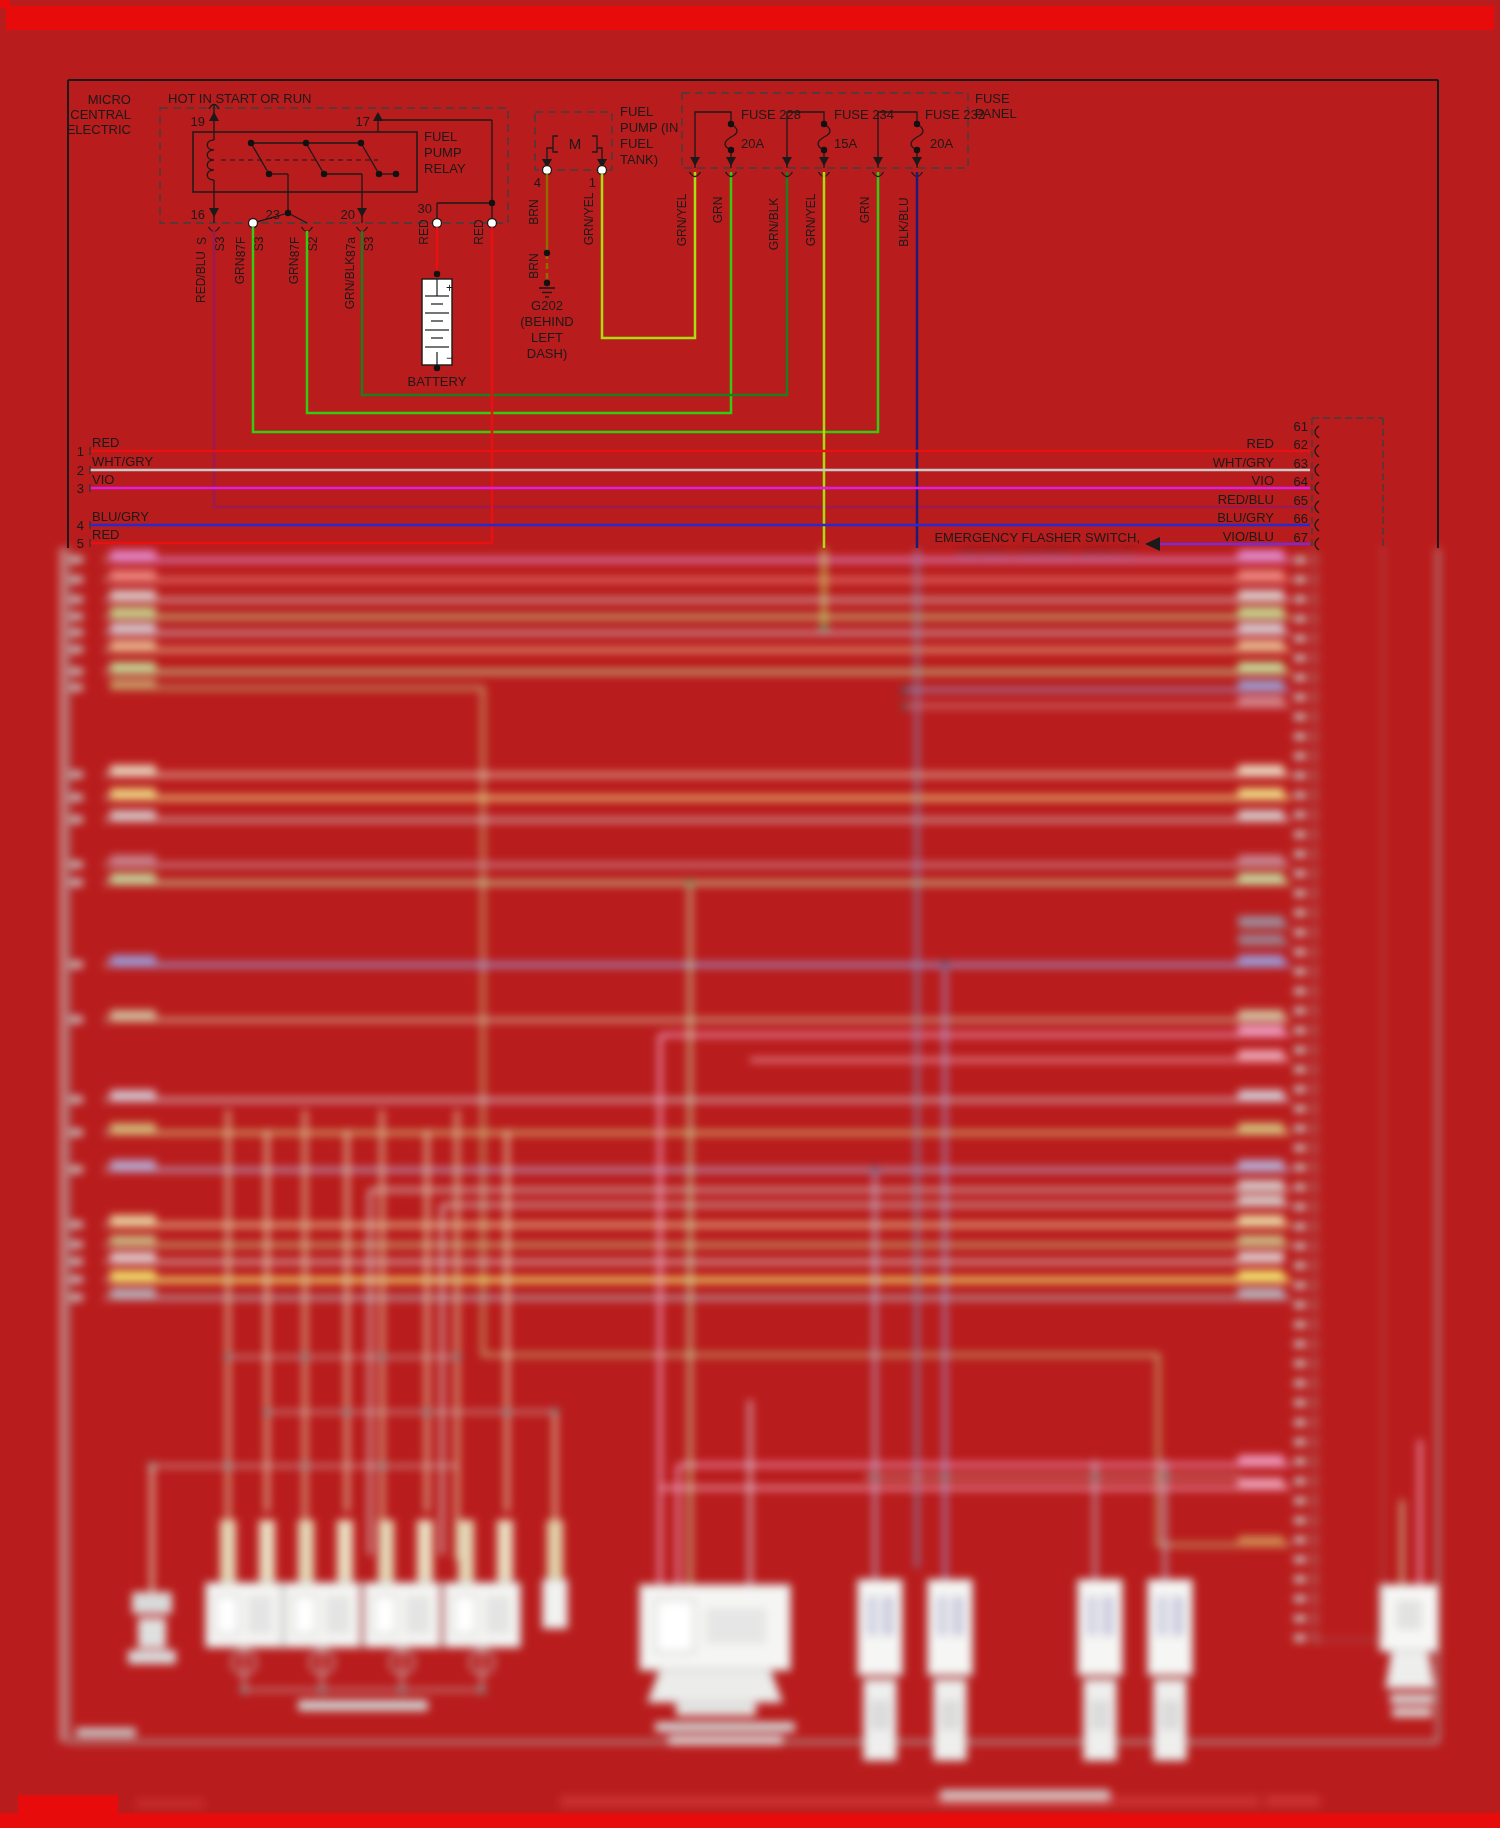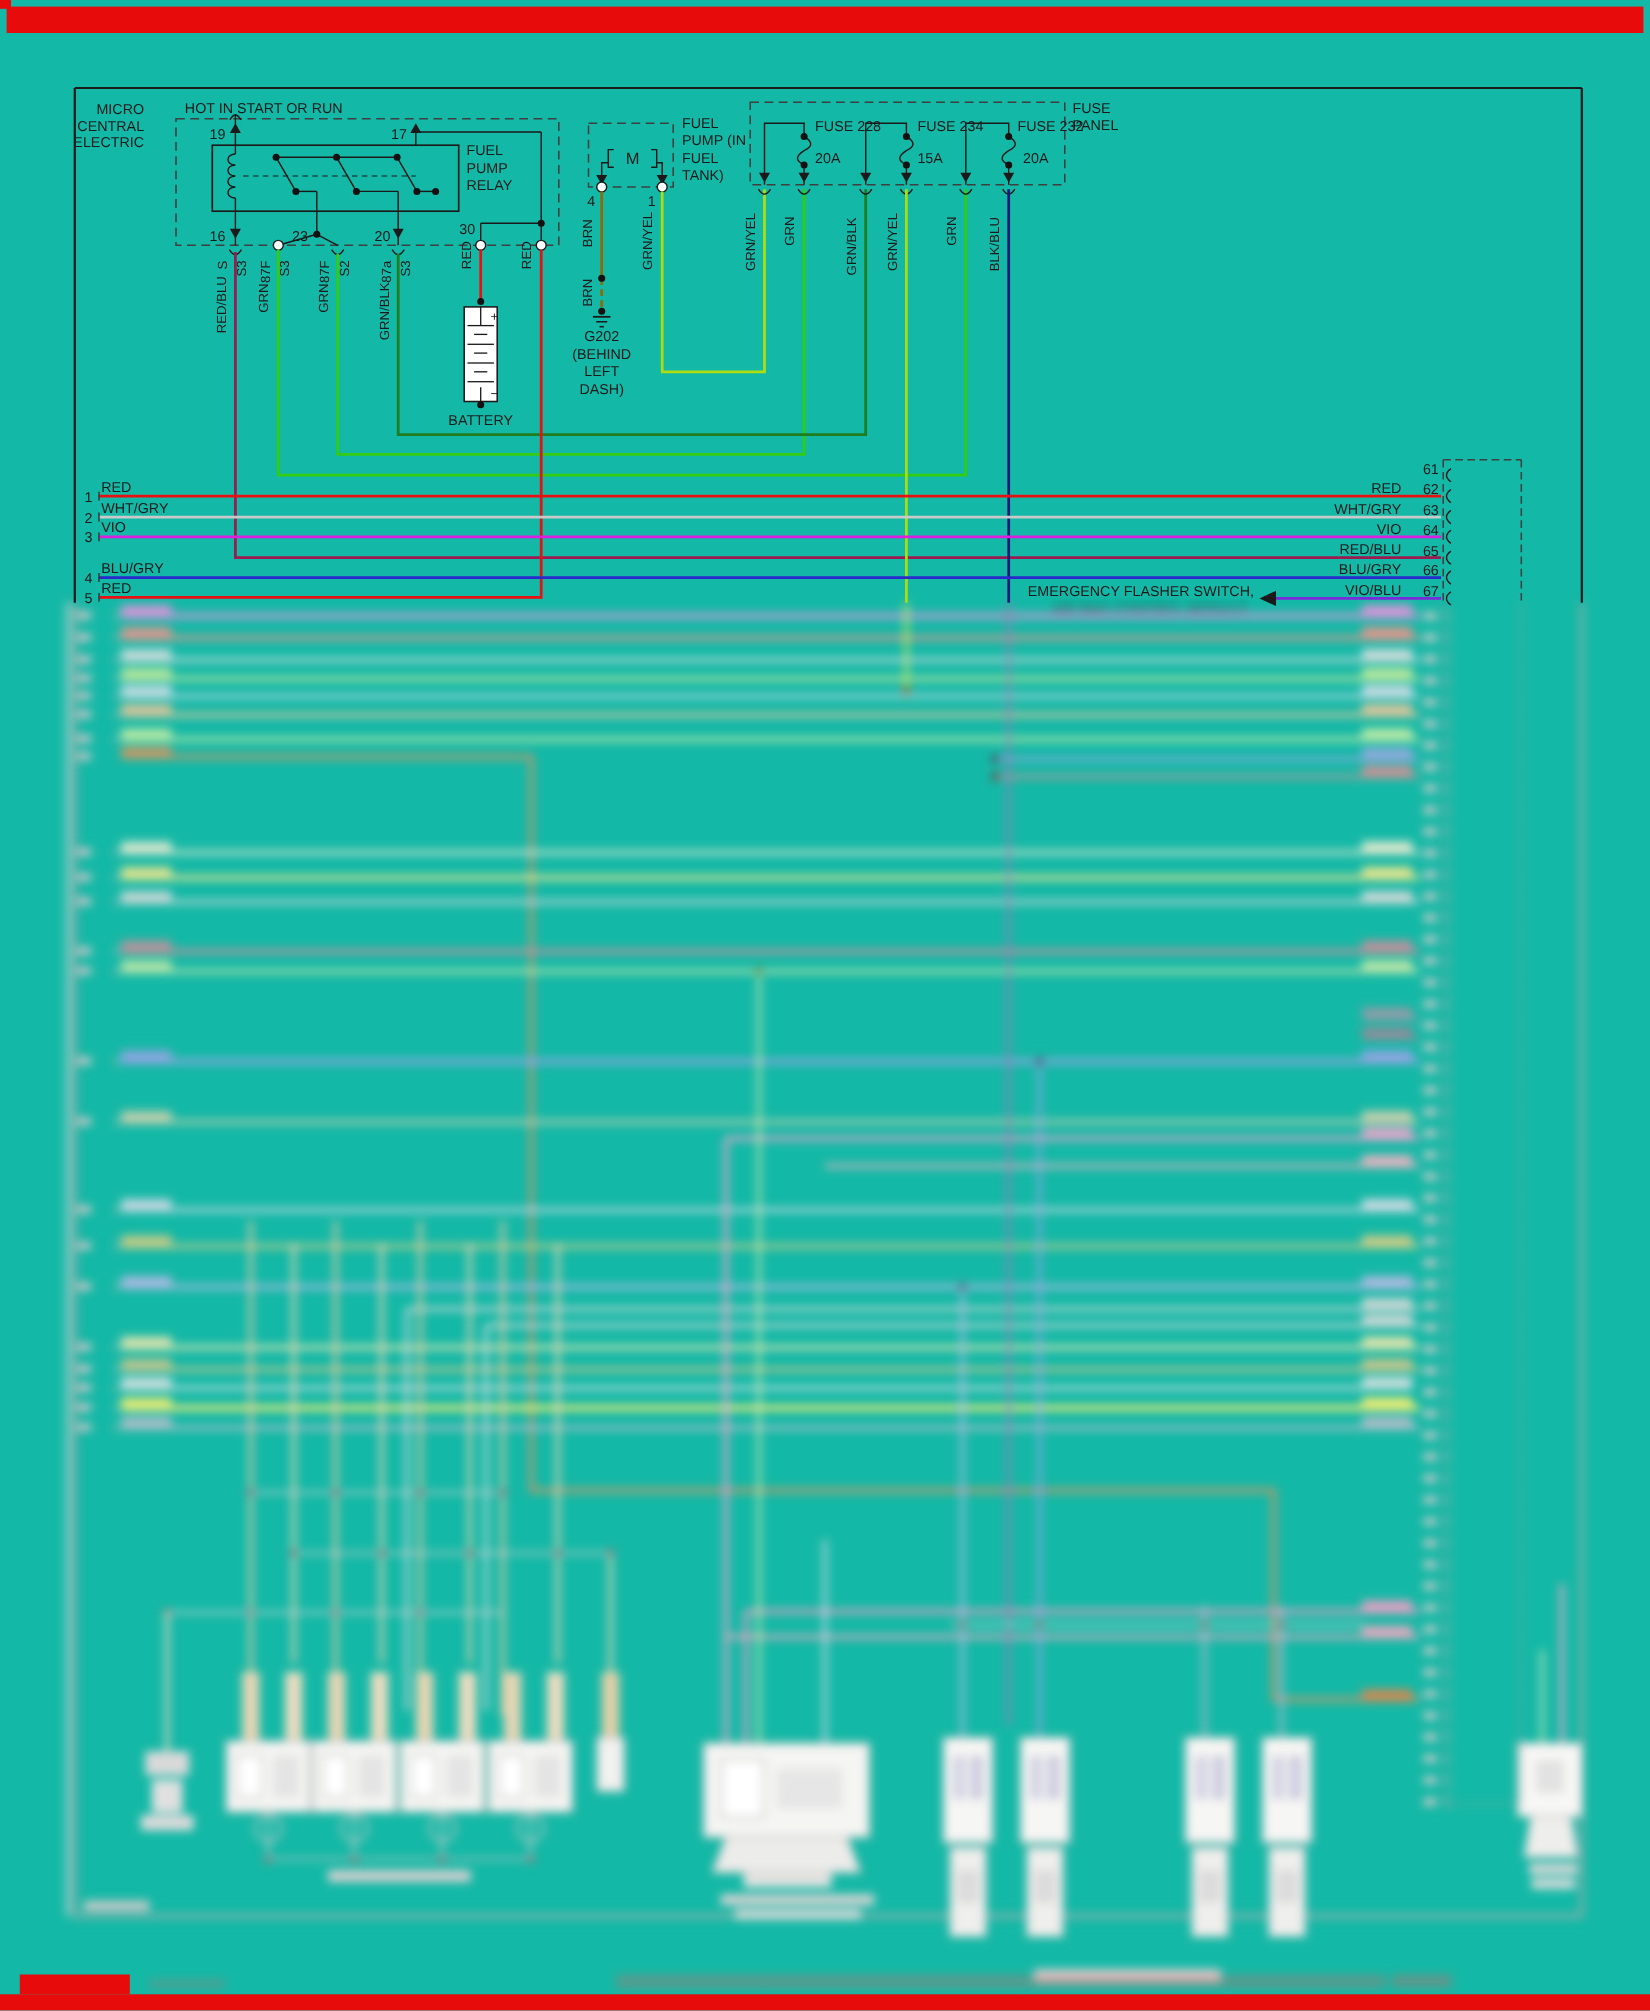--- a/index.html
+++ b/index.html
@@ -1,16 +1,16 @@
 <!DOCTYPE html>
 <html><head>
 <meta charset="utf-8">
 <style>
   html,body{margin:0;padding:0;background:#ffffff;}
-  #canvas{position:relative;width:1500px;height:1828px;background:#14b8a6;overflow:hidden;
+  #canvas{position:relative;width:1500px;height:1828px;background:#b91c1c;overflow:hidden;
           font-family:"Liberation Sans", sans-serif;}
   svg text{font-family:"Liberation Sans", sans-serif;fill:#1a1a1a;}
 </style>
 </head>
 <body>
 
 <div id="canvas">
   <svg id="diagram" width="1500" height="1828" viewBox="0 0 1500 1828">
     <defs>
       <filter id="blurF" x="-5%" y="-2%" width="110%" height="104%">

